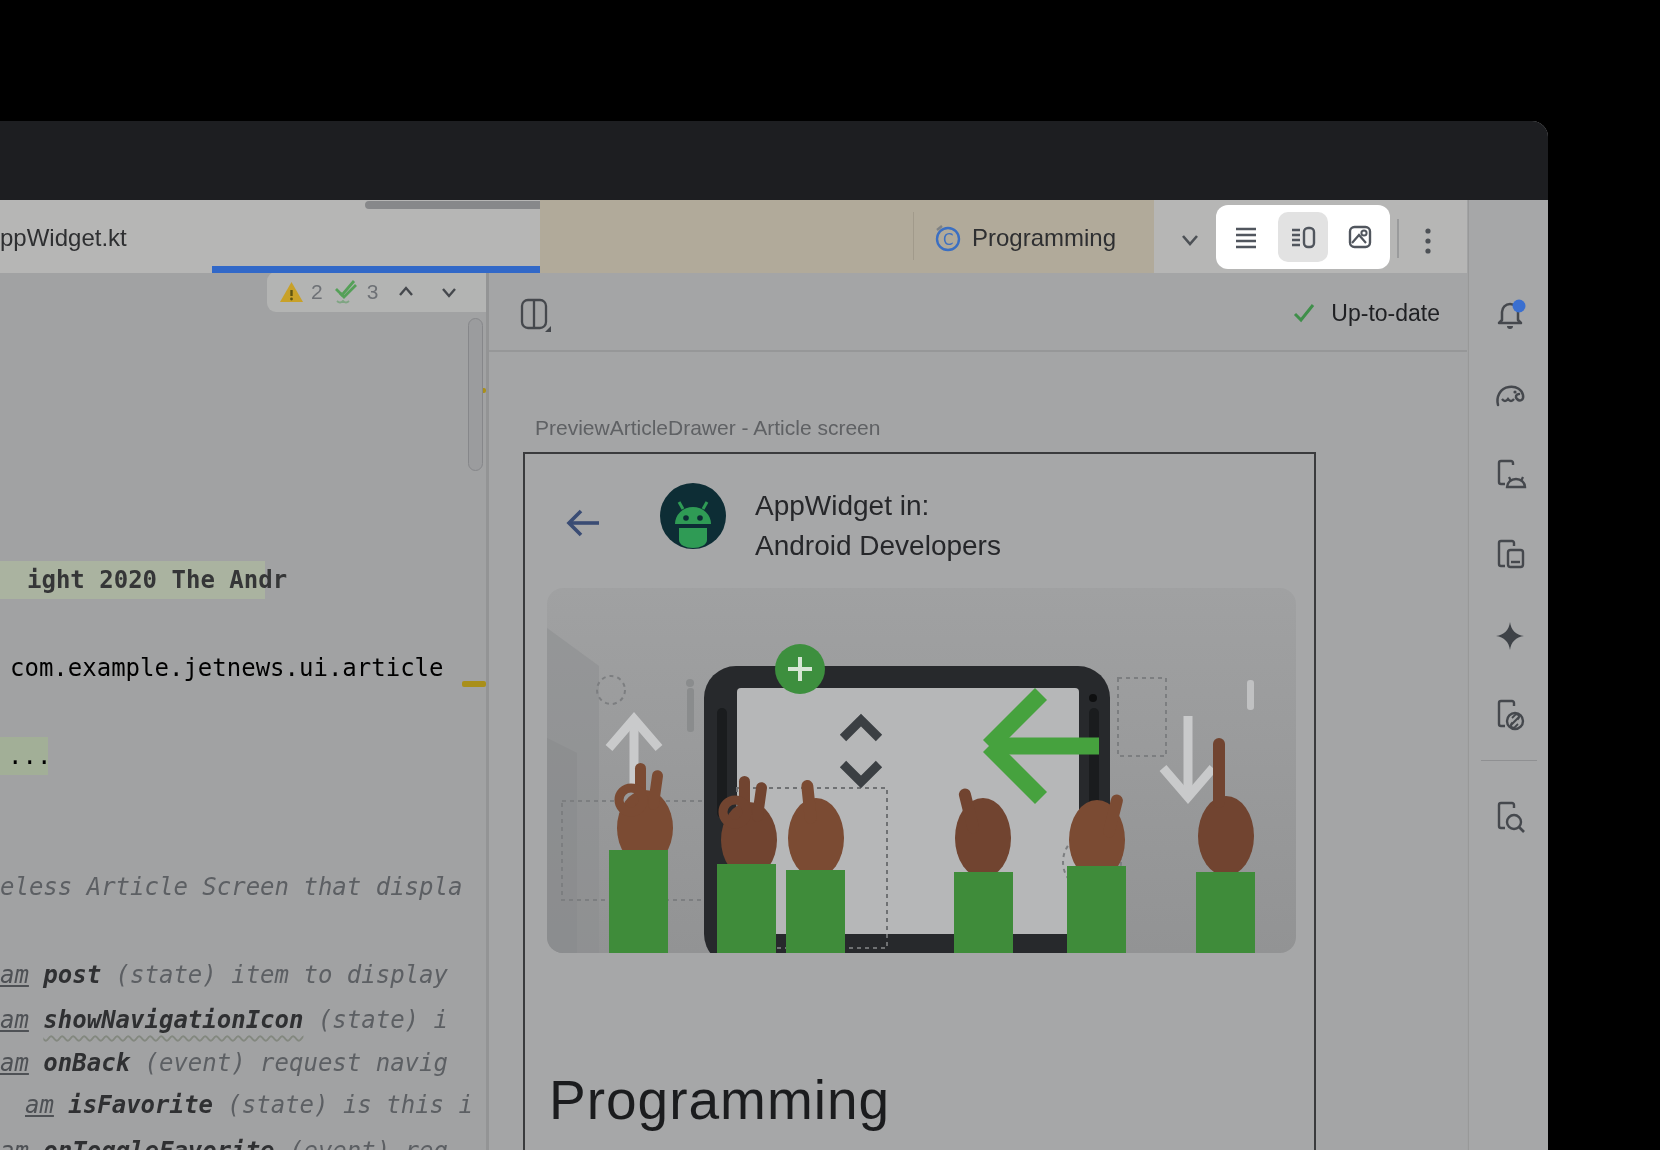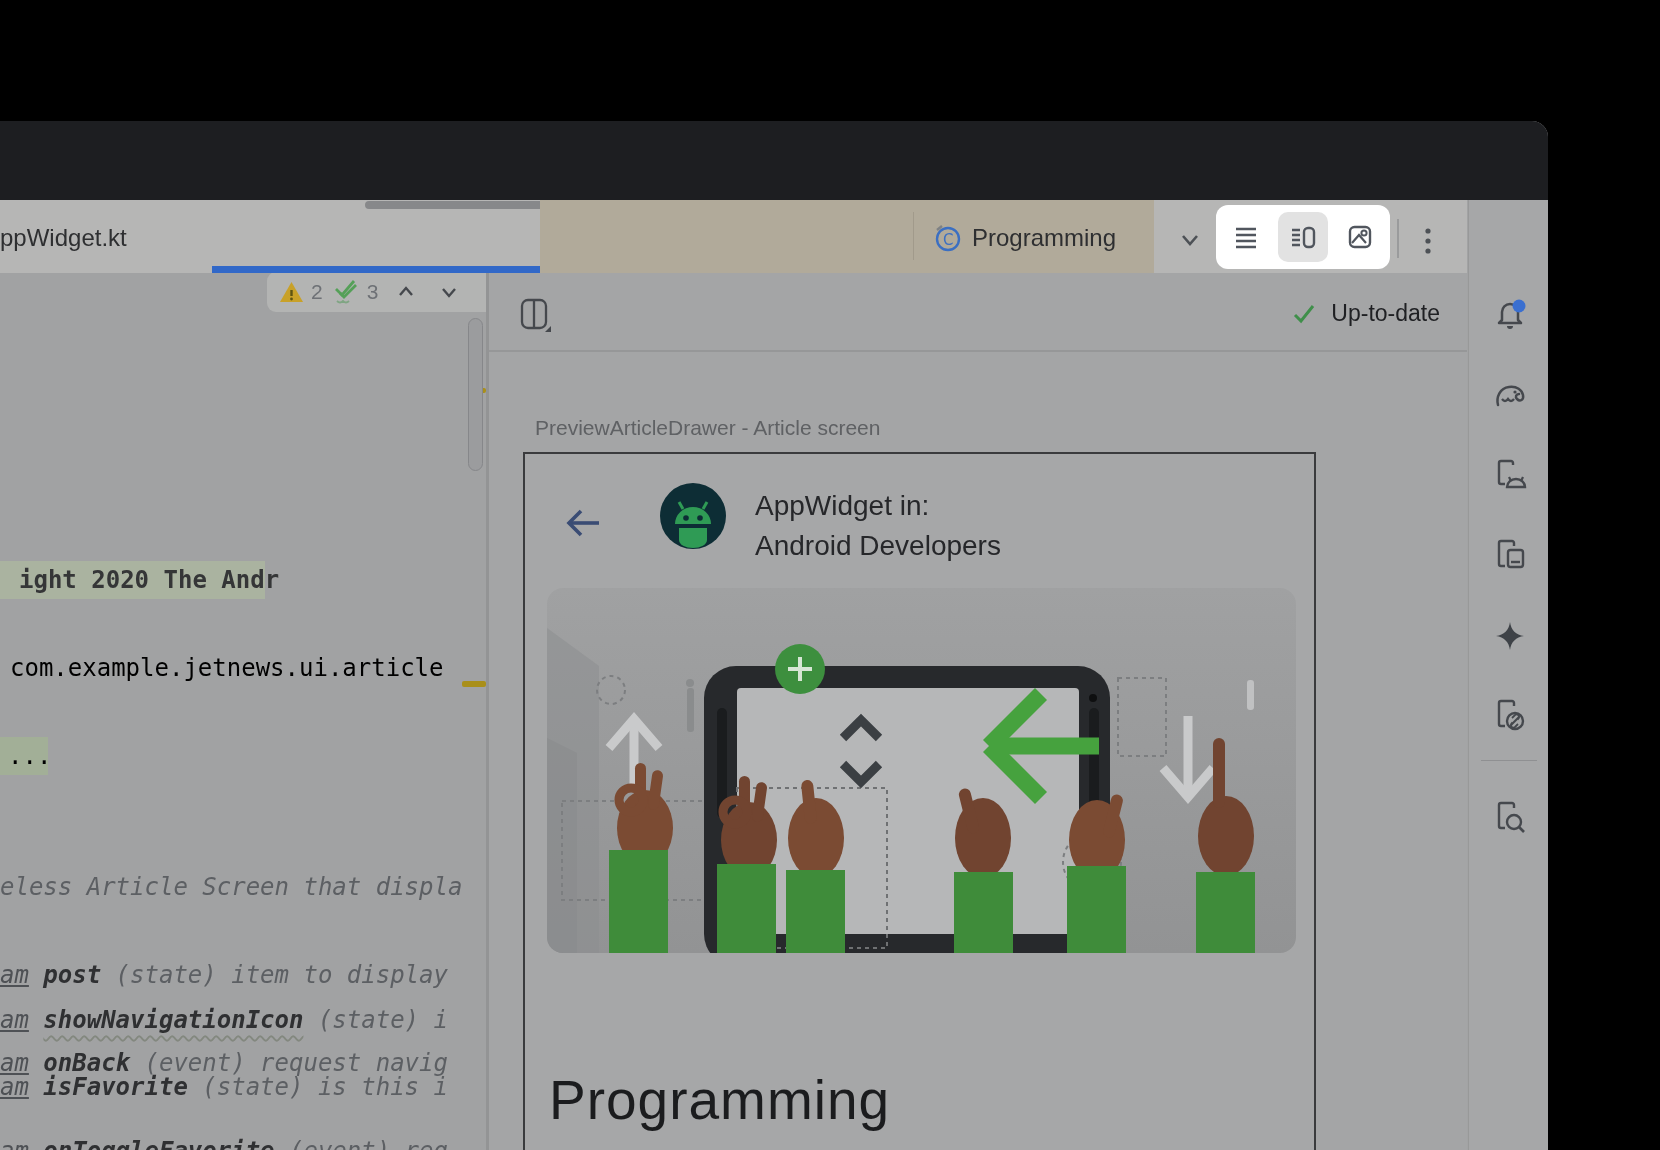--- a/index.html
+++ b/index.html
@@ -52,21 +52,21 @@
   .bg-fold{background:#a2af97;}
   .goldmark{position:absolute;background:#a98f1a;border-radius:2px;}
   .vthumb{position:absolute;left:468px;top:45px;width:15px;height:153px;background:#9b9c9e;
           border:1px solid #86878a;border-radius:8px;}
   .inspect{position:absolute;left:267px;top:-1px;width:219px;height:40px;background:#b3b4b3;
            border-radius:9px 0 0 9px;display:flex;align-items:center;gap:7px;padding-left:12px;}
   .inspect .cnt{font-size:21px;color:#6e7176;}
 
   
   .ptoolbar{position:absolute;left:0;top:0;width:100%;height:79px;border-bottom:2px solid #969798;}
-  .status{position:absolute;right:27px;top:27px;display:flex;align-items:center;gap:14px;}
+  .status{position:absolute;right:27px;top:27px;display:flex;align-items:flex-start;gap:14px;}
   .status .txt{font-size:23px;color:#1f2023;}
   .plabel{position:absolute;left:46px;top:143px;font-size:21px;color:#5f6164;}
   .card{position:absolute;left:34px;top:179px;width:793px;height:700px;border:2px solid #3a3b3d;background:#a6a7a8;}
   .pub1{position:absolute;left:230px;top:36px;font-size:28px;color:#26272a;}
   .pub2{position:absolute;left:230px;top:76px;font-size:28px;color:#26272a;}
   .avatar-wrap{position:absolute;left:134px;top:28px;}
   .backarrow{position:absolute;left:40px;top:52px;}
   .hero{position:absolute;left:22px;top:134px;width:749px;height:365px;border-radius:16px;overflow:hidden;}
   .title1{position:absolute;left:24px;top:536px;font-size:55px;letter-spacing:1px;color:#1b1c1e;}
   .title2{position:absolute;left:24px;top:614px;font-size:55px;letter-spacing:1px;color:#1b1c1e;}
@@ -271,28 +271,28 @@
     </div>
 
     <div class="main">
 
       <div class="editor">
         <div id="code-bgs">
             <div class="linebg bg-hl" style="left: 0px; top: 288px; width: 265px; height: 38px;"></div>
             <div class="linebg bg-fold" style="left: 0px; top: 464px; width: 48px; height: 38px;"></div>
           </div>
         <div id="code-lines">
-            <div class="codeline" style="left: 0px; top: 288px; padding-left: 19px;"><span class="seg-cb">ight 2020 The Andr</span></div>
+            <div class="codeline" style="left: 8px; top: 288px; padding-left: 19px;"><span class="seg-cb">ight 2020 The Andr</span></div>
             <div class="codeline" style="left: 10px; top: 376px;"><span class="seg-cp">com.example.jetnews.ui.article</span></div>
             <div class="codeline" style="left: 8px; top: 464px;"><span class="seg-cp">...</span></div>
             <div class="codeline" style="left: 0px; top: 595px;"><span class="seg-ci">eless Article Screen that displa</span></div>
             <div class="codeline" style="left: 0px; top: 683px;"><span class="seg-cu">am</span><span class="seg-ci"> </span><span class="seg-cb2">post</span><span class="seg-ci"> (state) item to display</span></div>
             <div class="codeline" style="left: 0px; top: 728px;"><span class="seg-cu">am</span><span class="seg-ci"> </span><span class="seg-cbsq">showNavigationIcon</span><span class="seg-ci"> (state) i</span></div>
             <div class="codeline" style="left: 0px; top: 771px;"><span class="seg-cu">am</span><span class="seg-ci"> </span><span class="seg-cb2">onBack</span><span class="seg-ci"> (event) request navig</span></div>
-            <div class="codeline" style="left: 0px; top: 795px;"><span class="seg-cu">am</span><span class="seg-ci"> </span><span class="seg-cb2">isFavorite</span><span class="seg-ci"> (state) is this i</span></div>
+            <div class="codeline" style="left: 0px; top: 813px; padding-left: 25px;"><span class="seg-cu">am</span><span class="seg-ci"> </span><span class="seg-cb2">isFavorite</span><span class="seg-ci"> (state) is this i</span></div>
             <div class="codeline" style="left: 0px; top: 859px;"><span class="seg-cu">am</span><span class="seg-ci"> </span><span class="seg-cb2">onToggleFavorite</span><span class="seg-ci"> (event) req</span></div>
           </div>
 
         <div class="inspect">
           <svg width="25" height="23" viewBox="0 0 25 23">
             <path d="M12.5 1 L24 21 L1 21 Z" fill="#c8a129"></path>
             <line x1="12.5" y1="9" x2="12.5" y2="15" stroke="#5e5413" stroke-width="2.4"></line>
             <circle cx="12.5" cy="18" r="1.4" fill="#5e5413"></circle>
           </svg>
           <span class="cnt">2</span>

